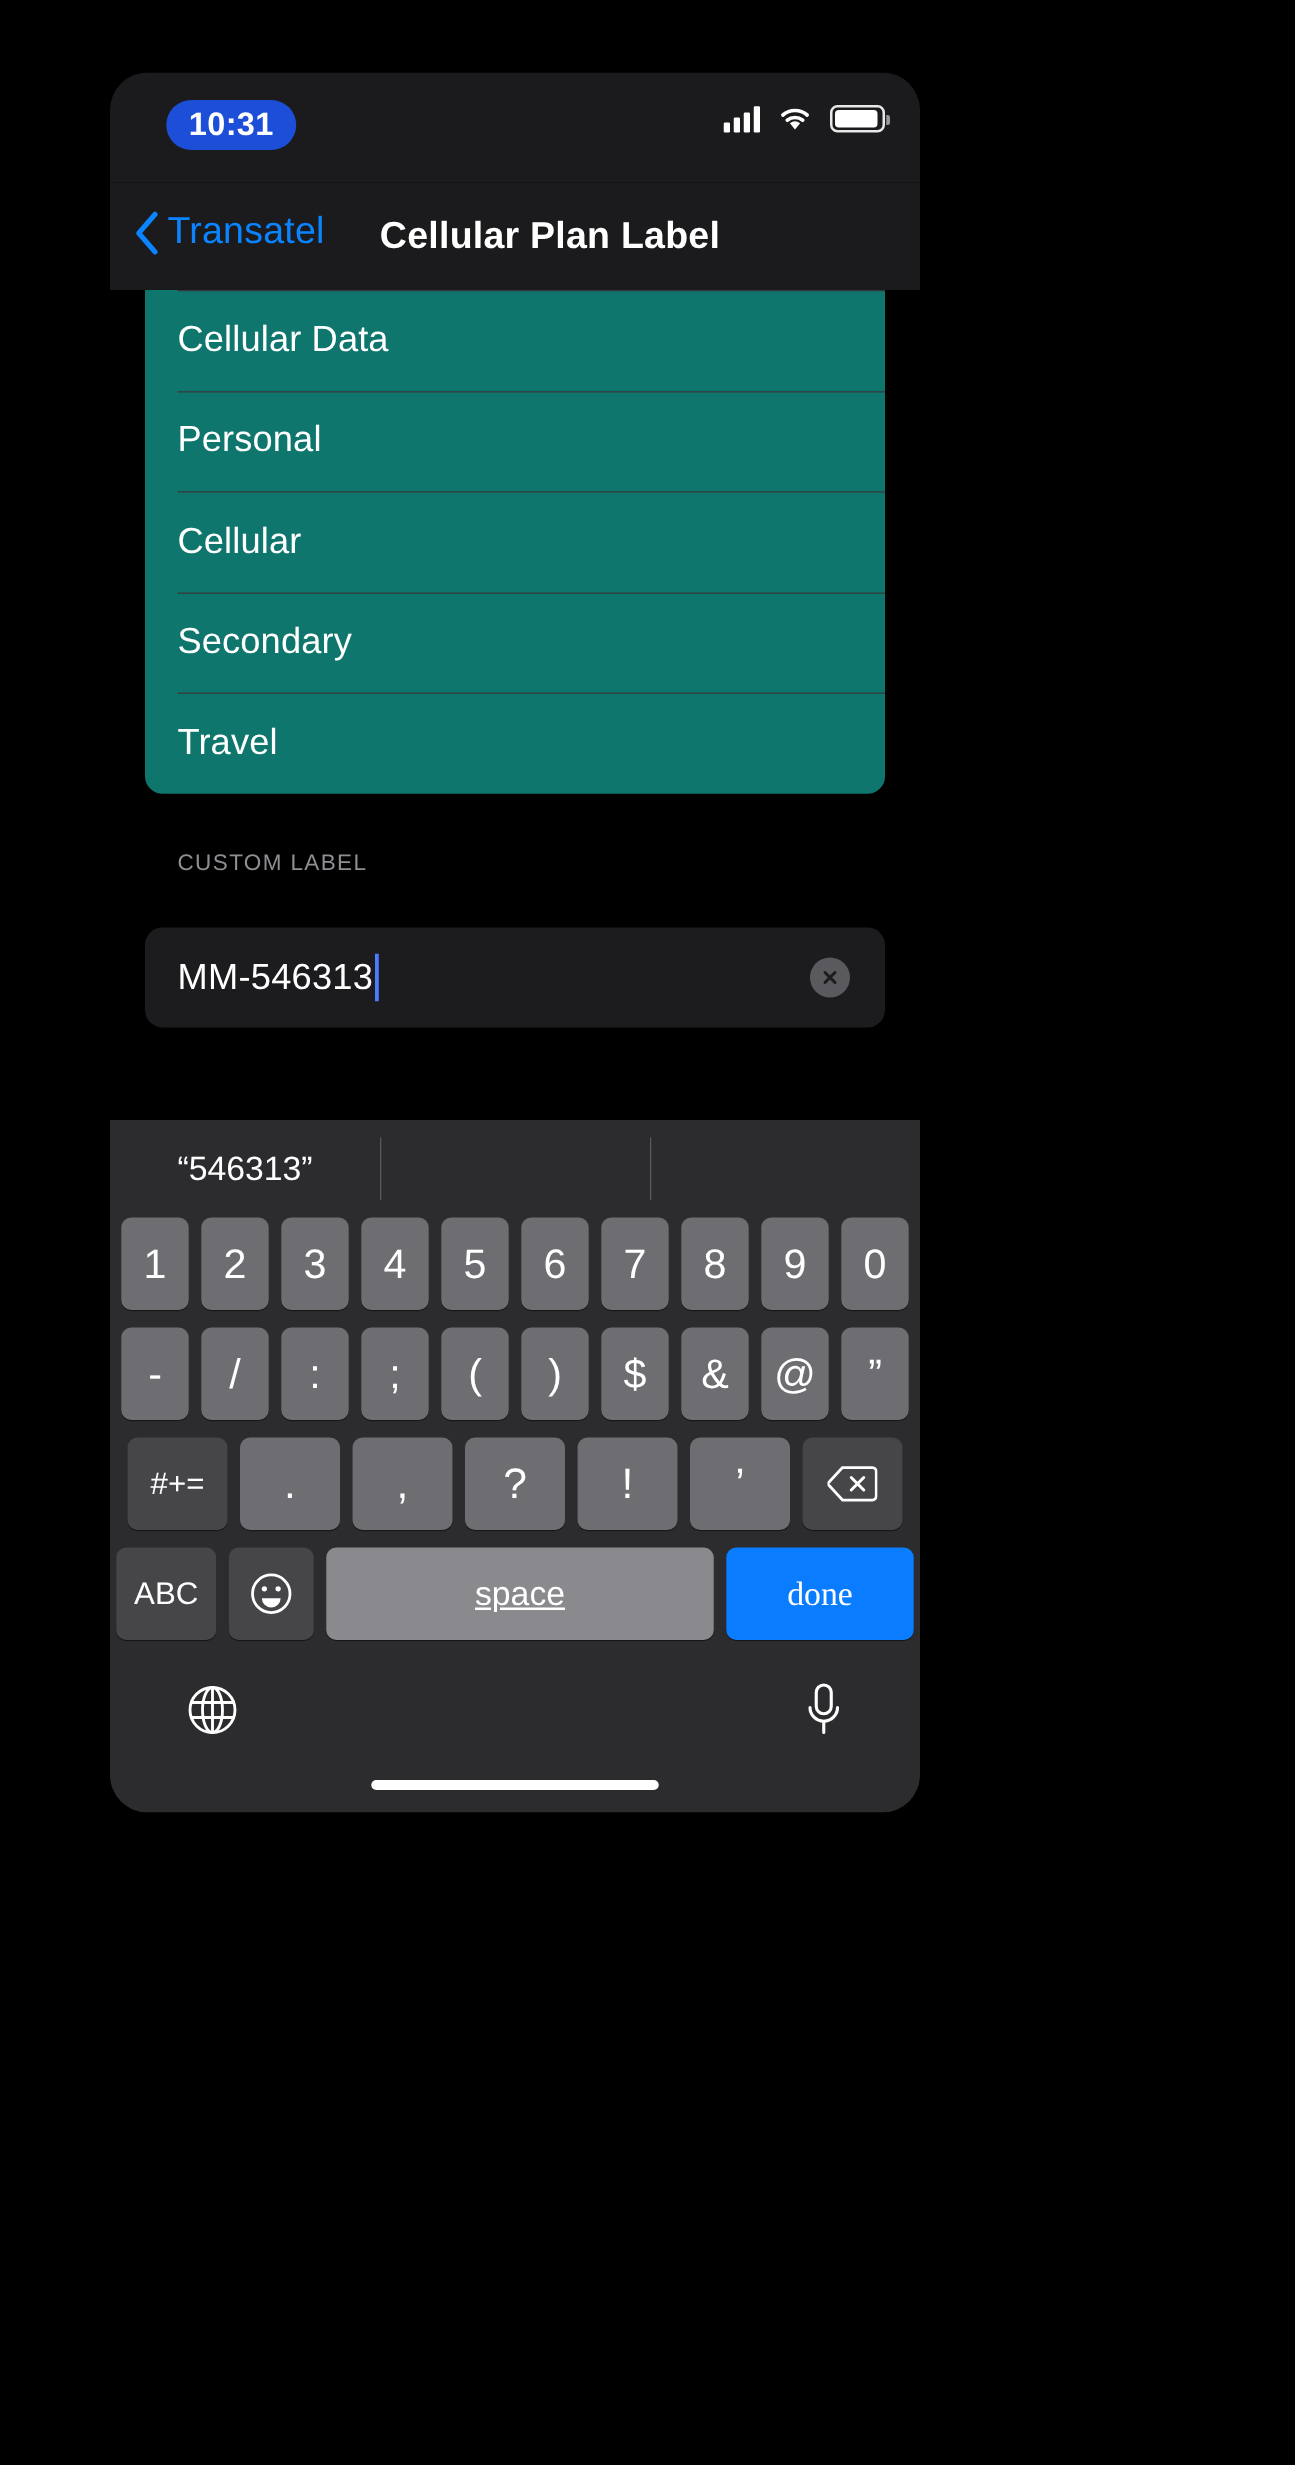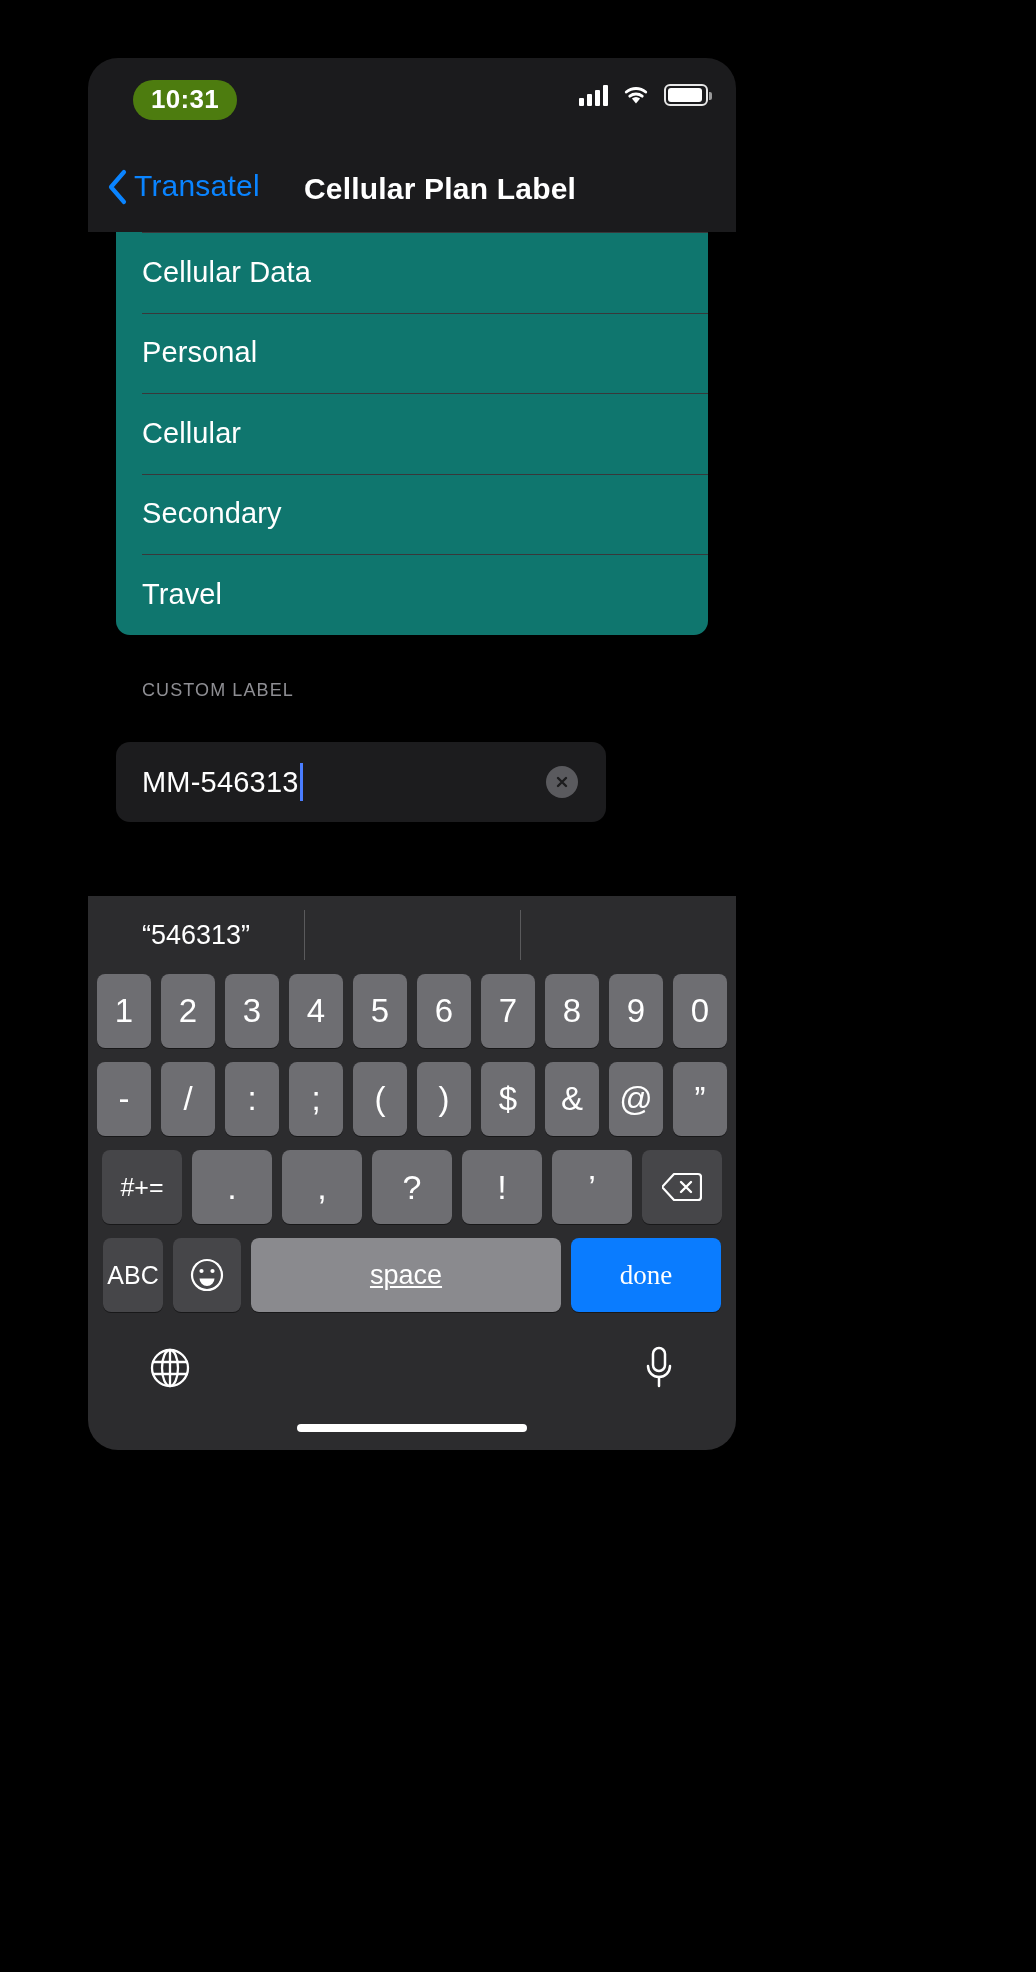--- a/index.html
+++ b/index.html
@@ -32,21 +32,21 @@
     position: absolute;
     left: 0; top: 0;
     width: 100%;
     height: 88px;
     background: #1b1b1d;
   }
   #time-pill {
     position: absolute;
     left: 45px;
     top: 22px;
-    background: #4d7c0f;
+    background: #1d4ed8;
     color: #ffffff;
     font-size: 26px;
     font-weight: bold;
     border-radius: 22px;
     padding: 6px 18px 8px 18px;
     letter-spacing: 0.3px;
     line-height: 1;
   }
   #status-icons {
     position: absolute;
@@ -171,21 +171,21 @@
     left: 54px;
     top: 448px;
     color: #8e8e93;
     font-size: 18px;
     letter-spacing: 1.1px;
   }
   #custom-field {
     position: absolute;
     left: 28px;
     top: 510px;
-    width: 490px;
+    width: 592px;
     height: 80px;
     background: #1c1c1e;
     border-radius: 14px;
     display: flex;
     align-items: center;
     cursor: text;
   }
   #custom-value-wrap {
     display: flex;
     align-items: center;
@@ -275,21 +275,21 @@
 
   #row-numbers .key { width: 54px; height: 74px; font-size: 33px; }
   #row-symbols .key { width: 54px; height: 74px; font-size: 33px; }
   #row-symbols2 { }
   #row-symbols2 .key { height: 74px; font-size: 30px; }
   #row-symbols2 .key.sym { width: 80px; font-size: 34px; }
   #row-symbols2 .key.shiftlike { width: 80px; font-size: 25px; }
   #row-symbols2 .key.backspace { width: 80px; }
   #row-bottom { gap: 10px; }
   #row-bottom .key { height: 74px; }
-  #row-bottom .abc { width: 60px; font-size: 25px; text-align: center; }
+  #row-bottom .abc { width: 80px; font-size: 25px; text-align: center; }
   #row-bottom .emoji { width: 68px; font-size: 30px; }
   #row-bottom .space { width: 310px; font-size: 27px; text-decoration: underline; }
   #row-bottom .done { width: 150px; font-size: 27px; }
 
   #kb-footer {
     display: flex;
     align-items: center;
     justify-content: space-between;
     padding: 8px 60px 0 60px;
     height: 80px;

